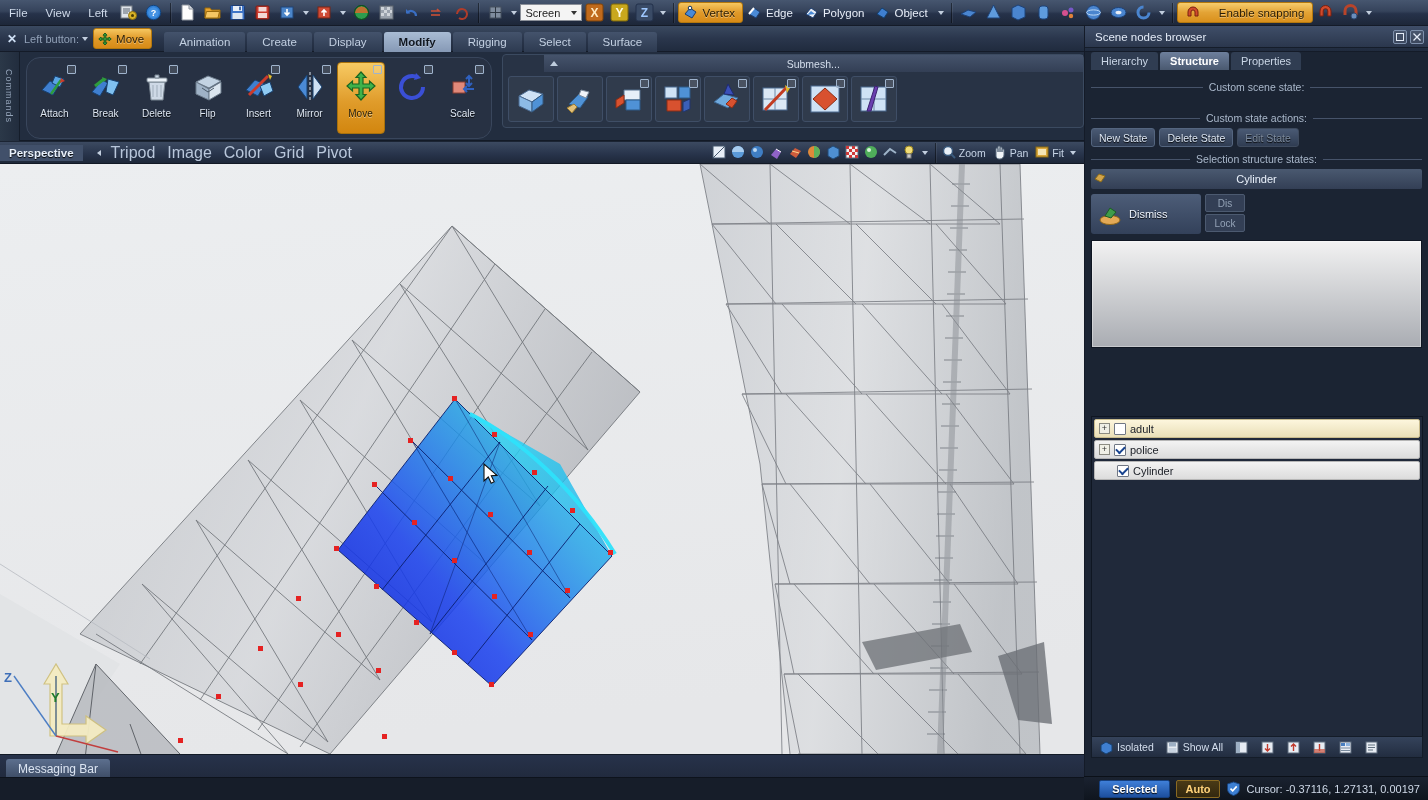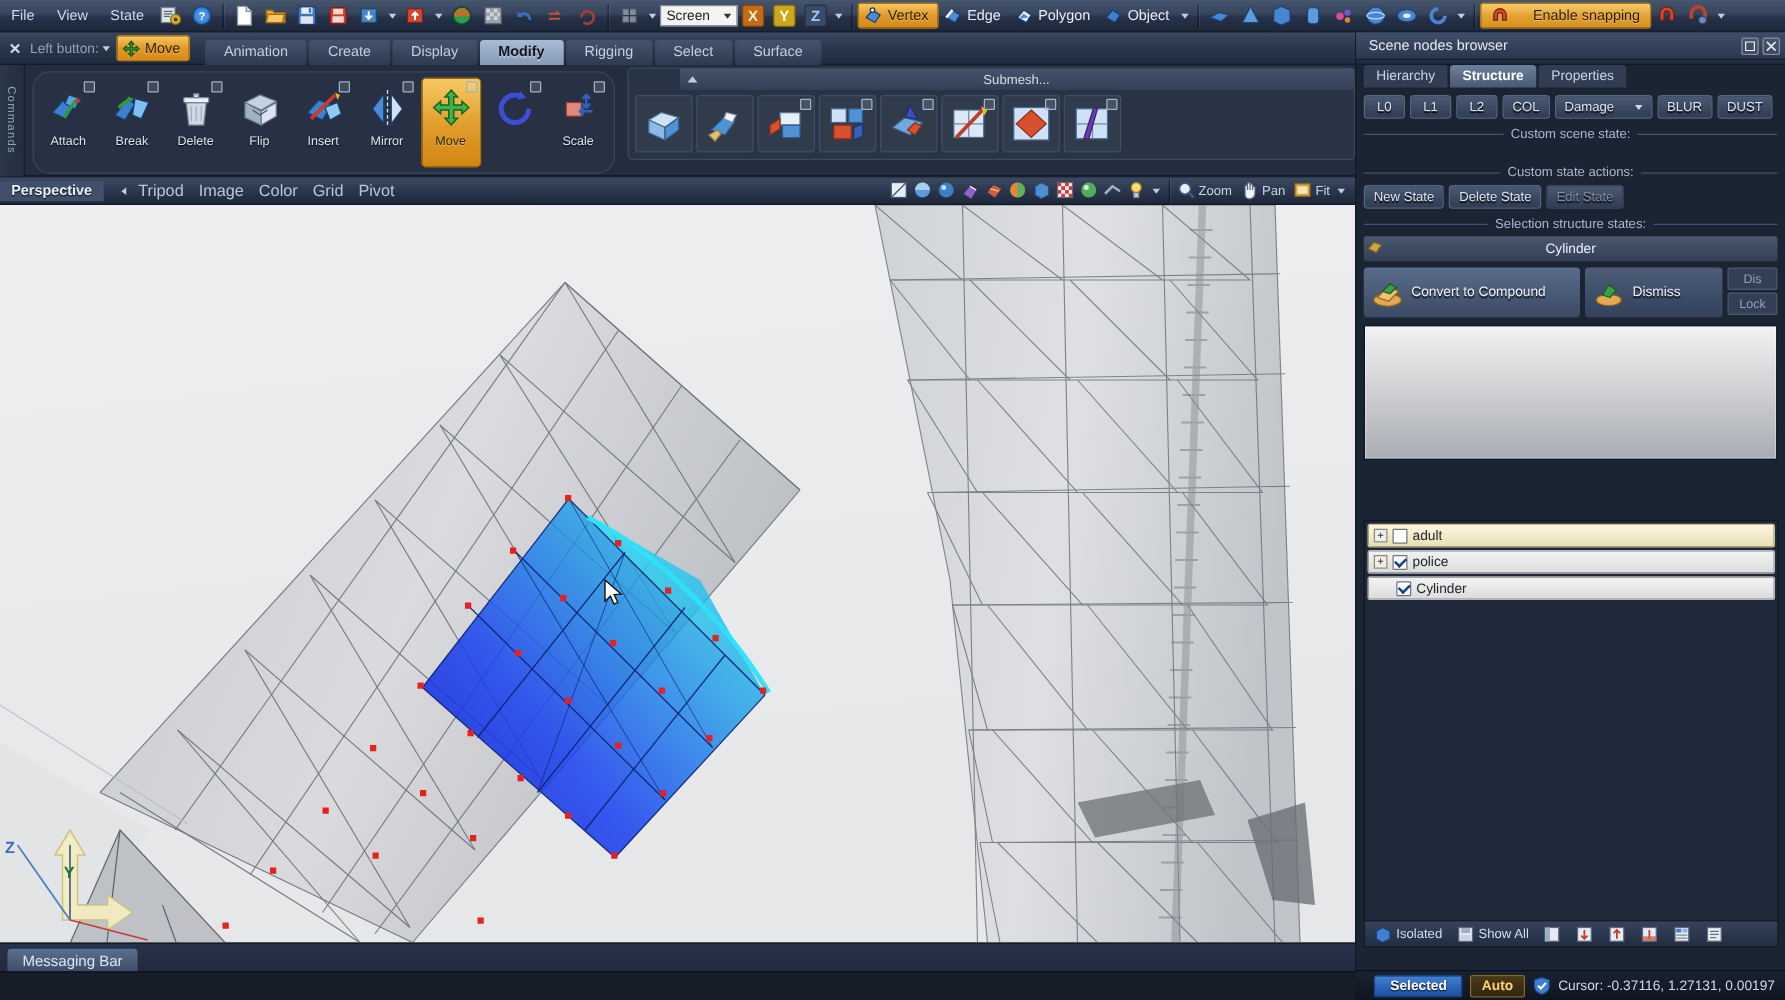--- a/index.html
+++ b/index.html
@@ -134,21 +134,21 @@
     position:absolute;left:0;top:142px;width:1084px;height:22px;
     display:flex;align-items:center;
     background:linear-gradient(to bottom,#3c4a61,#27334a 60%,#1e2839);
     border-bottom:1px solid #121925;
   }
   .vpname {
     padding:2px 9px; font-size:11.5px; font-weight:bold; color:#e8f0fb;
     background:linear-gradient(to bottom,#55668  0%,#3c4c66 100%);
     background-color:#41506a; text-shadow:0 1px 1px #000;
   }
-  .vplink { font-size:13px;color:#b9c7db;padding:2px 6px; }
+  .vplink { font-size:16px;color:#b9c7db;padding:2px 6px; }
   .vpicon { width:17px;height:17px;margin:0 1px;border-radius:2px; }
   .vtxt { font-size:10.5px;color:#c6d3e5; }
 
   
   .viewport {
     position:absolute; left:0; top:164px; width:1084px; height:590px;
     overflow:hidden; background:#e9eaec;
   }
   .vpcanvas { position:absolute; inset:0; }
 
@@ -305,21 +305,21 @@
   svg { display:block; }
 </style>
 </head>
 <body>
 
 <div class="app">
 
   <div class="menubar">
     <div class="menu-item">File</div>
     <div class="menu-item">View</div>
-    <div class="menu-item">State</div>
+    <div class="menu-item">Left</div>
 
     <div class="ticon">
       <svg width="17" height="17" viewBox="0 0 17 17">
         <rect x="1" y="2" width="11" height="12" fill="#dfe4ea" stroke="#7a8189"></rect>
         <path d="M3 5h7M3 7h7M3 9h5" stroke="#5a6470" stroke-width="1"></path>
         <circle cx="12.5" cy="11.5" r="4" fill="#d8b227" stroke="#8a6f10"></circle>
         <circle cx="12.5" cy="11.5" r="1.5" fill="#4a3c06"></circle>
       </svg>
     </div>
     <div class="ticon">
@@ -1109,32 +1109,20 @@
       </span>
     </div>
 
     <div class="dtabs">
       <div class="dtab">Hierarchy</div>
       <div class="dtab active">Structure</div>
       <div class="dtab">Properties</div>
     </div>
 
     <div class="dbody">
-      <div class="btnrow">
-        <div class="sqbtn">L0</div>
-        <div class="sqbtn">L1</div>
-        <div class="sqbtn">L2</div>
-        <div class="sqbtn">COL</div>
-        <div class="sqbtn wide">
-          <span>Damage</span>
-          <span style="width:0;height:0;border-left:3px solid transparent;border-right:3px solid transparent;border-top:4px solid #cfdaea;margin-left:5px"></span>
-        </div>
-        <div class="sqbtn">BLUR</div>
-        <div class="sqbtn">DUST</div>
-      </div>
 
       <div class="divider-label">
         <span>Custom scene state:</span>
       </div>
       <div style="height:10px"></div>
       <div class="divider-label">
         <span>Custom state actions:</span>
       </div>
 
       <div class="btnrow">
@@ -1150,28 +1138,20 @@
       <div class="selbar">
         <span class="micon">
           <svg width="12" height="12" viewBox="0 0 12 12" style="margin:1px">
               <path d="M1 8l4-5 6 2-4 6z" fill="#d2a44a" stroke="#8a6a18"></path>
             </svg>
         </span>
         <span>Cylinder</span>
       </div>
 
       <div style="display:flex;gap:4px;margin-top:5px">
-        <div class="bigbtn sel">
-          <svg width="26" height="26" viewBox="0 0 26 26">
-            <ellipse cx="13" cy="19" rx="11" ry="5" fill="#e3a956" stroke="#8f6618"></ellipse>
-            <path d="M5 17l8-9 9 4-8 8z" fill="#f0c070" stroke="#8f6618"></path>
-            <path d="M9 12l6-6 5 3-5 5z" fill="#3f9c4a" stroke="#1d5d25"></path>
-          </svg>
-          <span>Convert to Compound</span>
-        </div>
         <div class="bigbtn" style="max-width:110px">
           <svg width="26" height="26" viewBox="0 0 26 26">
             <ellipse cx="13" cy="19" rx="10" ry="4.5" fill="#e3a956" stroke="#8f6618"></ellipse>
             <path d="M8 15l5-8 6 4-5 6z" fill="#3f9c4a" stroke="#1d5d25"></path>
           </svg>
           <span>Dismiss</span>
         </div>
         <div class="smallstack">
           <div class="ministack">Dis</div>
           <div class="ministack">Lock</div>

